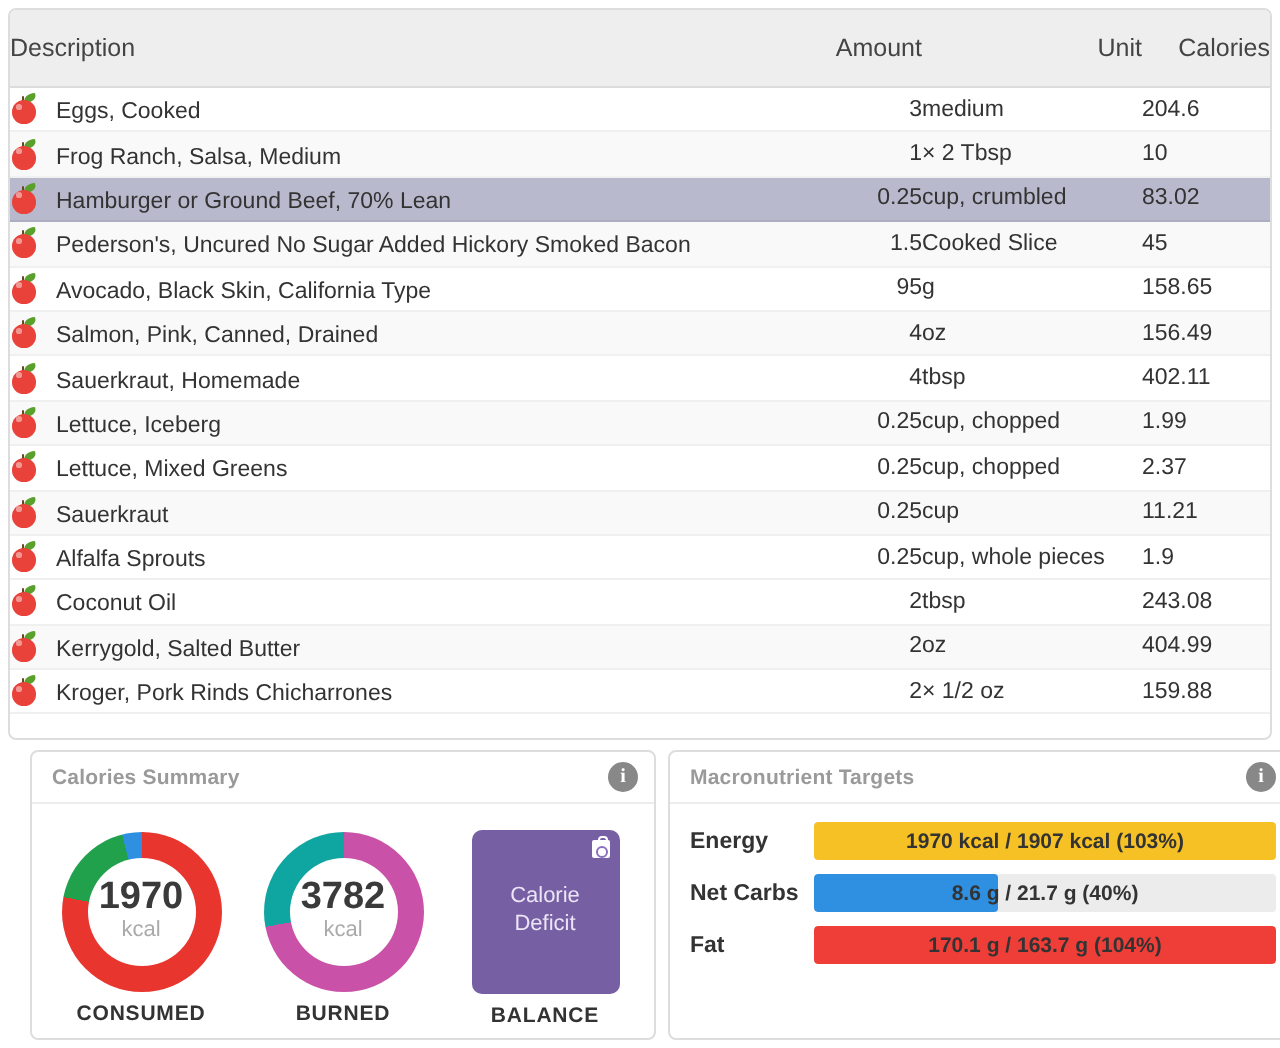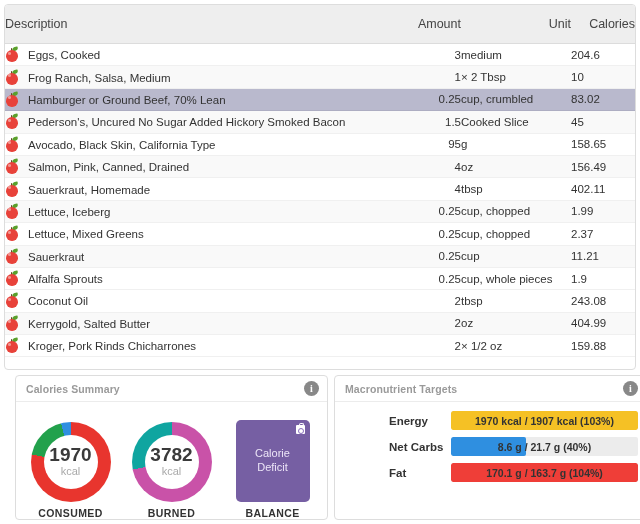--- a/index.html
+++ b/index.html
@@ -123,21 +123,21 @@
     font-size: 10px; font-weight: bold;
     font-family: "Liberation Serif", serif;
     display: flex; align-items: center; justify-content: center;
     line-height: 1;
     cursor: pointer;
   }
 
   
   .cal-body {
     display: flex;
-    align-items: flex-end;
+    align-items: center;
     justify-content: space-around;
     padding: 8px 4px 0 4px;
     height: 117px;
   }
   .cal-item { display: flex; flex-direction: column; align-items: center; width: 100px; }
   .donut-wrap { position: relative; width: 80px; height: 80px; }
   .donut {
     width: 80px; height: 80px; border-radius: 50%;
     position: relative;
   }
@@ -204,21 +204,20 @@
   
   .macro-body { padding: 7px 8px 0 10px; }
   .macro-row {
     display: flex; align-items: center;
     height: 23px; margin-bottom: 3px;
   }
   .macro-label {
     width: 62px;
     font-size: 11.5px; font-weight: bold; color: #333333;
     flex: 0 0 62px;
-    margin-left: 44px;
   }
   .macro-track {
     flex: 1;
     height: 19px;
     border-radius: 2px;
     background: #ececec;
     position: relative;
     overflow: hidden;
   }
   .macro-fill {

